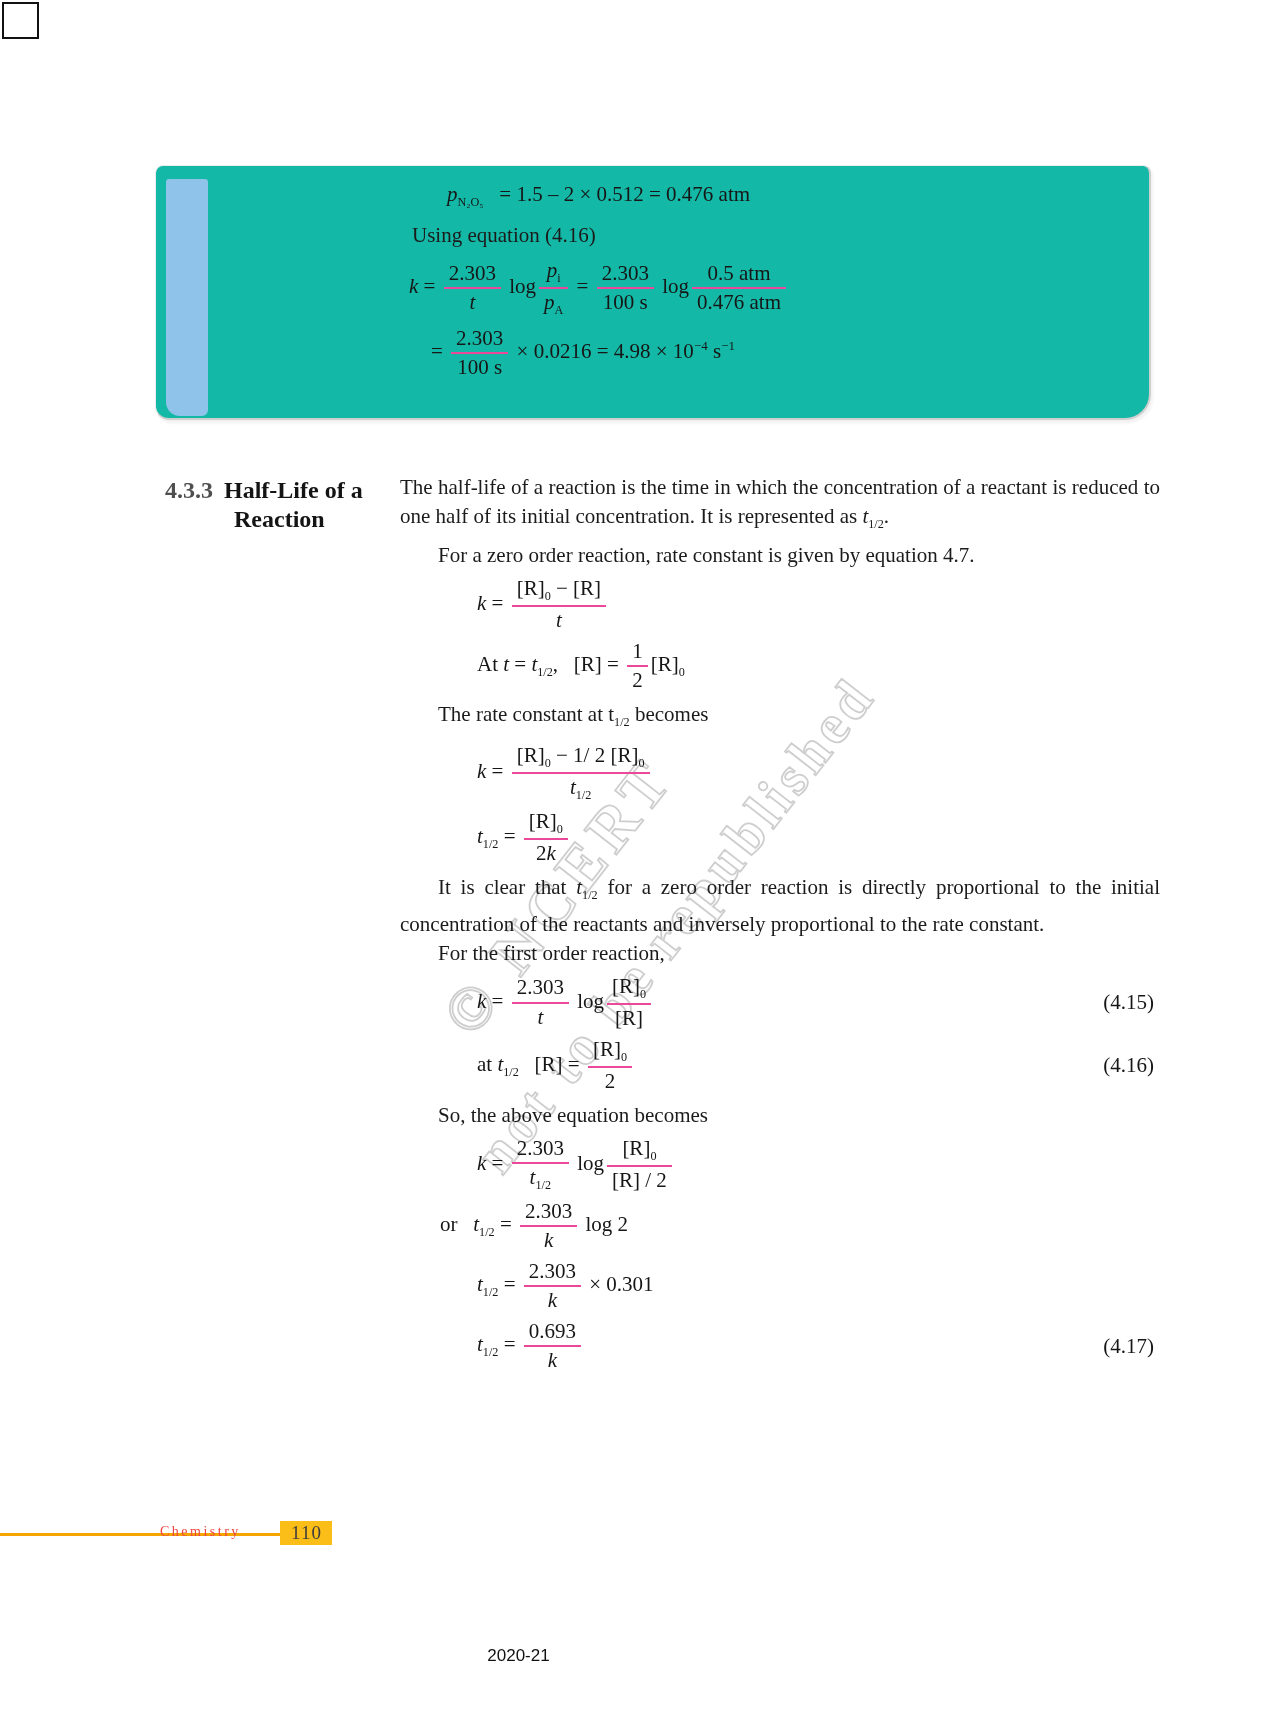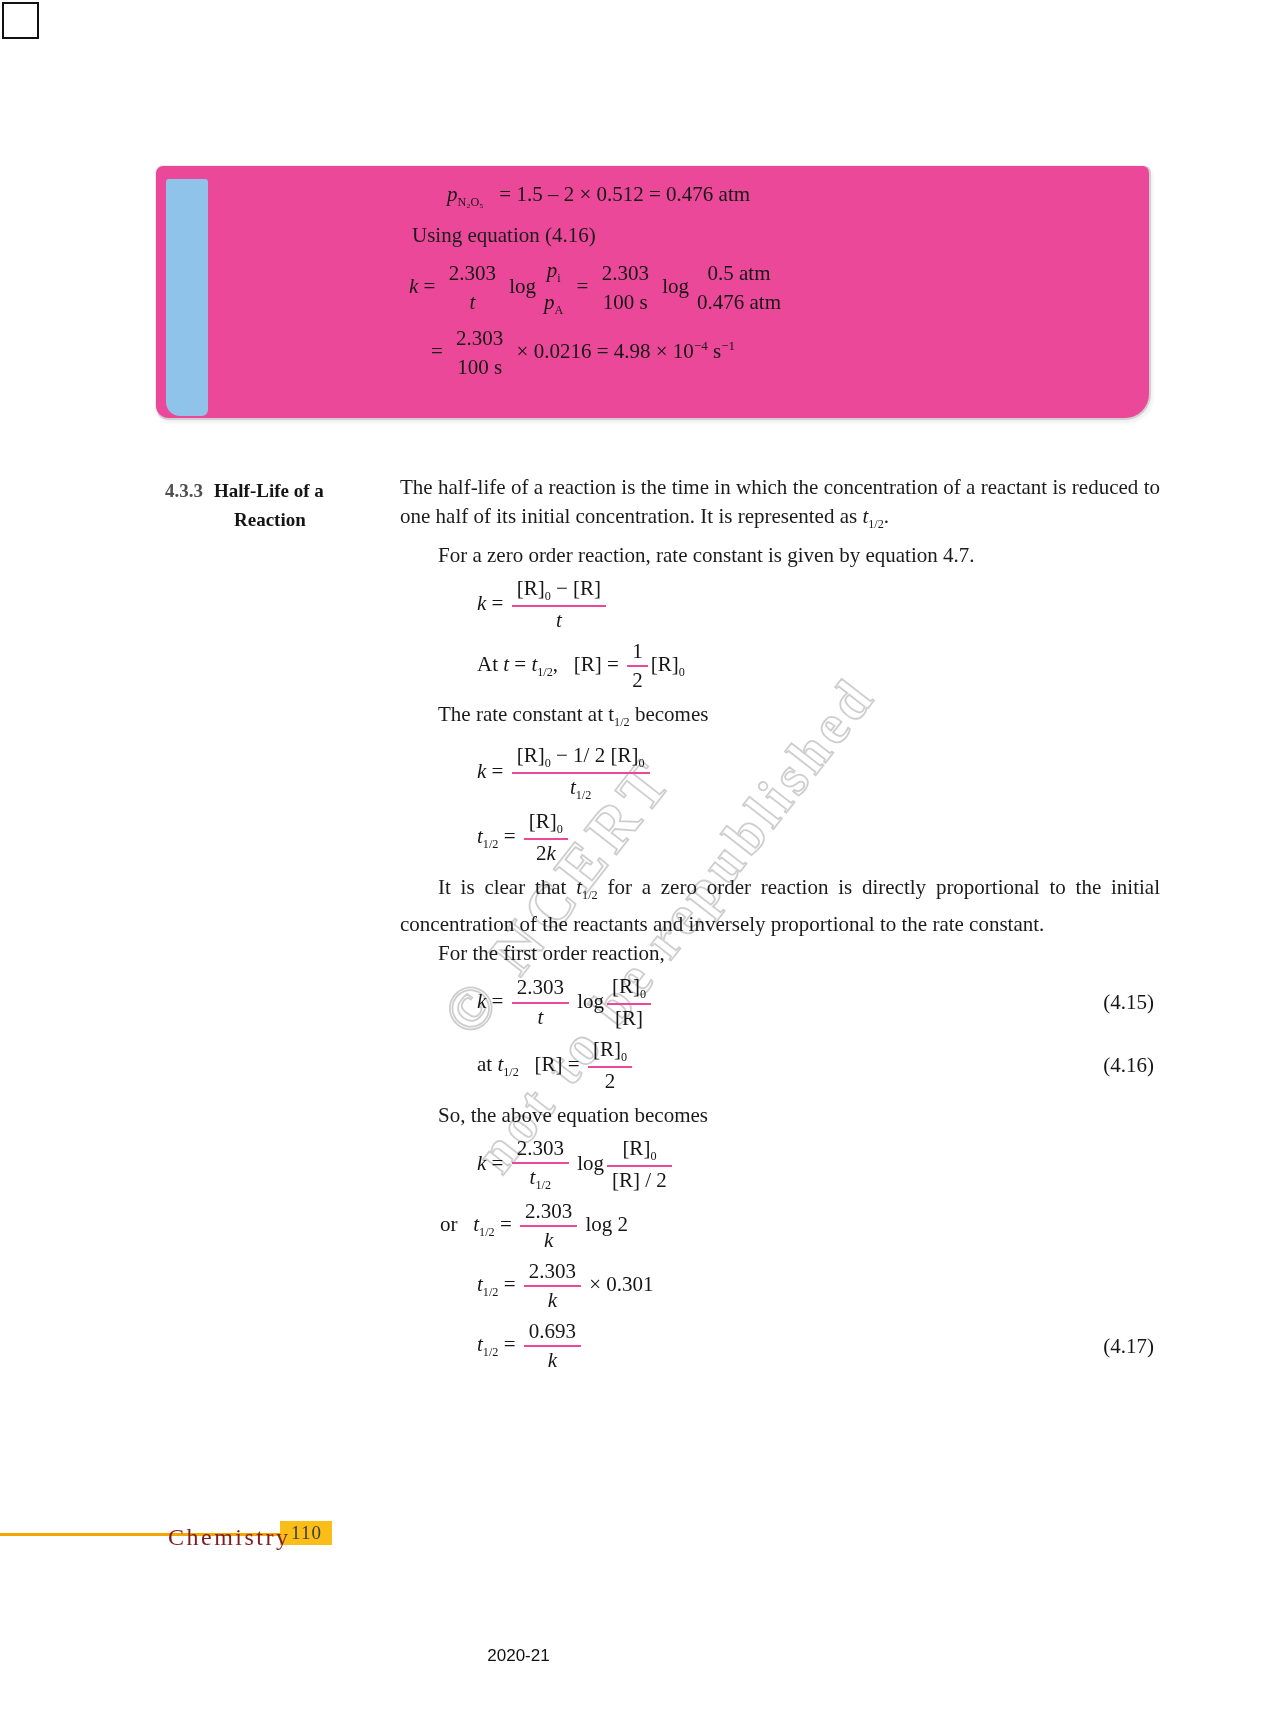--- a/index.html
+++ b/index.html
@@ -12,21 +12,21 @@
     overflow:hidden;
   }
   
   .corner-square{
     position:absolute;left:2px;top:2px;width:33px;height:33px;
     border:2px solid #111;background:#fff;
   }
   
   .example-box{
     position:absolute;left:155px;top:165px;width:993px;height:252px;
-    background:#ec4899;
+    background:#14b8a6;
     border:1.5px solid #ececec;
     border-right:2.5px solid #cfcfcf;
     border-bottom:2.5px solid #cfcfcf;
     border-radius:8px 8px 26px 14px;
     box-shadow:2px 3px 3px rgba(0,0,0,0.06);
   }
   .blue-bar{
     position:absolute;left:10px;top:13px;width:42px;height:237px;
     background:var(--accent-blue,#8FC3E9);
     border-radius:3px 3px 6px 14px;
@@ -40,21 +40,21 @@
   .tk-sup{font-size:0.62em;vertical-align:0.62em;}
   .frac{display:inline-block;vertical-align:middle;text-align:center;margin:0 3px;line-height:1.12;}
   .fnum{display:block;border-bottom:2px solid #ec4899;padding:0 5px 2px;}
   .fden{display:block;padding:2px 5px 0;}
   
   .eq-pressure{margin:8px 0 13px 44px;}
   .using-line{font-size:21px;margin:0 0 11px 9px;}
   .eq-k-box{margin:0 0 9px 6px;}
   .eq-result{margin:0 0 0 28px;}
   
-  .section-heading{position:absolute;left:165px;top:476px;width:235px;font-weight:bold;font-size:19px;line-height:29px;}
+  .section-heading{position:absolute;left:165px;top:476px;width:235px;font-weight:bold;font-size:24px;line-height:29px;}
   .sec-num{color:#4f4f4f;margin-right:11px;}
   .sec-title{color:#141414;}
   .sec-title-2{display:block;margin-left:69px;color:#141414;}
   
   .body-col{position:absolute;left:400px;top:473px;width:760px;}
   .para{font-size:21px;line-height:29px;text-align:justify;margin:0;}
   .indent{text-indent:38px;}
   .one-line{text-align:left;}
   .mb2{margin-bottom:2px;}
   .eq-disp{margin:7px 0 7px 77px;}
@@ -73,21 +73,21 @@
     transform:rotate(-52deg);
     white-space:nowrap;
     opacity:0.85;
     pointer-events:none;
   }
   .wm1{left:428px;top:1005px;font-size:62px;letter-spacing:8px;}
   .wm2{left:462px;top:1145px;font-size:56px;letter-spacing:5px;}
   
   .footer-line{position:absolute;left:0;top:1533px;width:332px;height:3px;background:var(--footer-line,#F5A500);}
   .footer-page-box{position:absolute;left:280px;top:1521px;width:52px;height:24px;background:var(--footer-yellow,#FBBE18);}
-  .footer-book{position:absolute;left:168px;top:1524px;font-size:24px;color:#7f1d1d;letter-spacing:2.5px;}
+  .footer-book{position:absolute;left:160px;top:1524px;font-size:14px;color:#ef4444;letter-spacing:2.5px;}
   .footer-page-num{position:absolute;left:280px;top:1522px;width:53px;text-align:center;font-size:19px;color:#3c3c3c;letter-spacing:1px;}
   .year-label{
     position:absolute;left:0;top:1646px;width:1037px;text-align:center;
     font-family:"Liberation Sans","DejaVu Sans",sans-serif;
     font-size:17px;color:#111;
   }
 </style>
 </head>
 <body>
 

